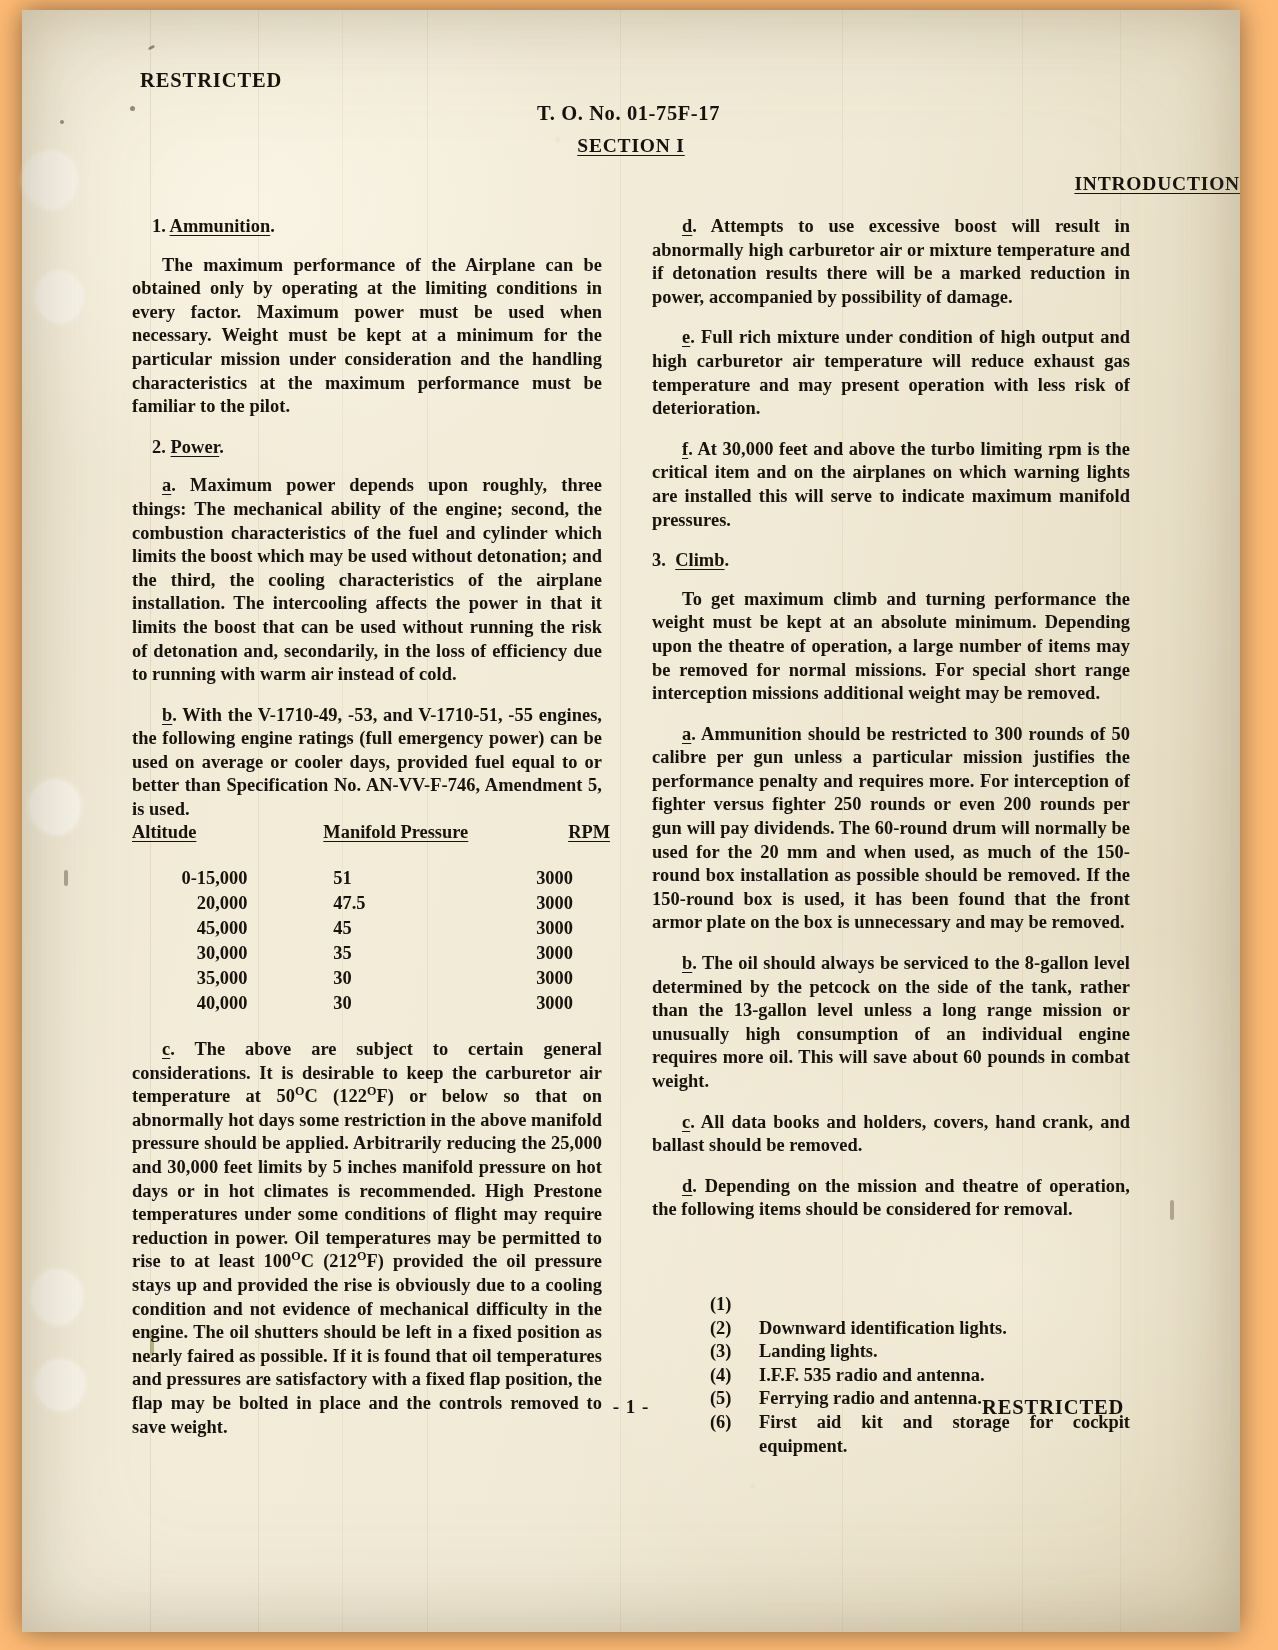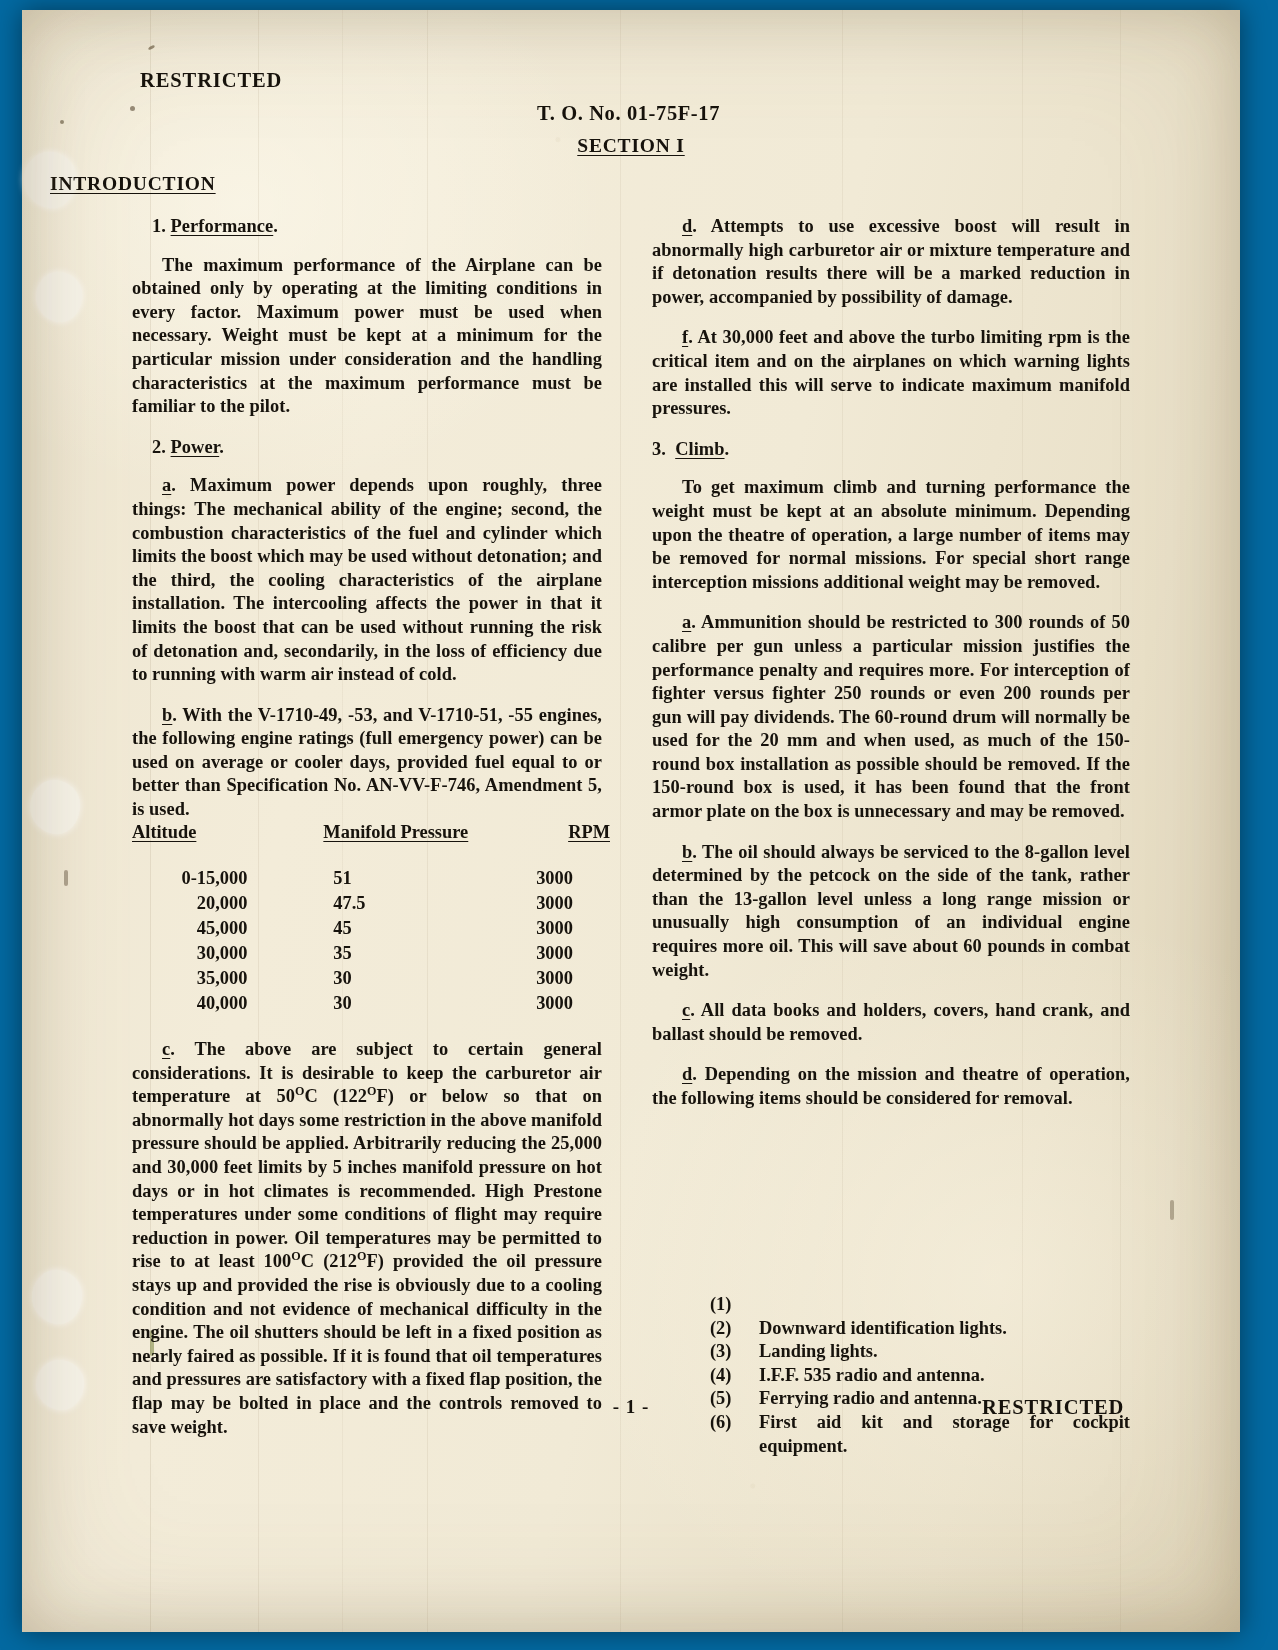--- a/index.html
+++ b/index.html
@@ -5,21 +5,21 @@
   html, body {
     margin: 0;
     padding: 0;
     background: #5a5242;
   }
   .page {
     position: relative;
     width: 1278px;
     height: 1650px;
     overflow: hidden;
-    background: #0369a1;
+    background: #fdba74;
     font-family: "Liberation Serif", serif;
   }
 
   
   .paper {
     position: absolute;
     left: 22px;
     top: 10px;
     width: 1218px;
     height: 1622px;
@@ -115,25 +115,24 @@
     left: 0; top: 125px;
     width: 1218px;
     text-align: center;
     font-size: 19.5px;
     font-weight: bold;
     letter-spacing: 0.8px;
   }
   .sec-sub {
     left: 0; top: 163px;
     width: 1218px;
-    text-align: left;
+    text-align: right;
     font-size: 19.5px;
     font-weight: bold;
     letter-spacing: 0.8px;
-    margin-left: 28px;
   }
   .u { text-decoration: underline; text-underline-offset: 2.5px; }
 
   .col {
     position: absolute;
     top: 205px;
     width: 470px;
     font-size: 18.4px;
     line-height: 23.6px;
     font-weight: bold;
@@ -254,21 +253,21 @@
       <span class="u">SECTION I</span>
     </div>
     <div class="ink sec-sub">
       <span class="u">INTRODUCTION</span>
     </div>
 
     <div class="col col-left">
 
       <div class="head-num">
         <span>1.</span>
-        <span class="lbl">Performance</span><span>.</span>
+        <span class="lbl">Ammunition</span><span>.</span>
       </div>
 
       <p class="p">The maximum performance of the Airplane can be obtained only by operating at the limiting conditions in every factor. Maximum power must be used when necessary. Weight must be kept at a minimum for the particular mission under consideration and the handling characteristics at the maximum performance must be familiar to the pilot.</p>
 
       <div class="head-num">
         <span>2.</span>
         <span class="lbl">Power</span><span>.</span>
       </div>
 
       <p class="p"><span class="alpha">a</span><span>. Maximum power depends upon roughly, three things: The mechanical ability of the engine; second, the combustion characteristics of the fuel and cylinder which limits the boost which may be used without detonation; and the third, the cooling characteristics of the airplane installation. The intercooling affects the power in that it limits the boost that can be used without running the risk of detonation and, secondarily, in the loss of efficiency due to running with warm air instead of cold.</span></p>
@@ -321,20 +320,21 @@
     </div>
 
     <div class="col col-left" style="top:1028px;">
       <p class="p"><span class="alpha">c</span><span>. The above are subject to certain general considerations. It is desirable to keep the carburetor air temperature at 50</span><sup>O</sup><span>C (122</span><sup>O</sup><span>F) or below so that on abnormally hot days some restriction in the above manifold pressure should be applied. Arbitrarily reducing the 25,000 and 30,000 feet limits by 5 inches manifold pressure on hot days or in hot climates is recommended. High Prestone temperatures under some conditions of flight may require reduction in power. Oil temperatures may be permitted to rise to at least 100</span><sup>O</sup><span>C (212</span><sup>O</sup><span>F) provided the oil pressure stays up and provided the rise is obviously due to a cooling condition and not evidence of mechanical difficulty in the engine. The oil shutters should be left in a fixed position as nearly faired as possible. If it is found that oil temperatures and pressures are satisfactory with a fixed flap position, the flap may be bolted in place and the controls removed to save weight.</span></p>
     </div>
 
     <div class="col col-right">
 
       <p class="p"><span class="alpha">d</span><span>. Attempts to use excessive boost will result in abnormally high carburetor air or mixture temperature and if detonation results there will be a marked reduction in power, accompanied by possibility of damage.</span></p>
 
+      <p class="p"><span class="alpha">e</span><span>. Full rich mixture under condition of high output and high carburetor air temperature will reduce exhaust gas temperature and may present operation with less risk of deterioration.</span></p>
 
       <p class="p"><span class="alpha">f</span><span>. At 30,000 feet and above the turbo limiting rpm is the critical item and on the airplanes on which warning lights are installed this will serve to indicate maximum manifold pressures.</span></p>
 
       <div class="head-num" style="text-indent:0;">
         <span>3.</span>
         &nbsp;<span class="lbl">Climb</span><span>.</span>
       </div>
 
       <p class="p">To get maximum climb and turning performance the weight must be kept at an absolute minimum. Depending upon the theatre of operation, a large number of items may be removed for normal missions. For special short range interception missions additional weight may be removed.</p>
 

